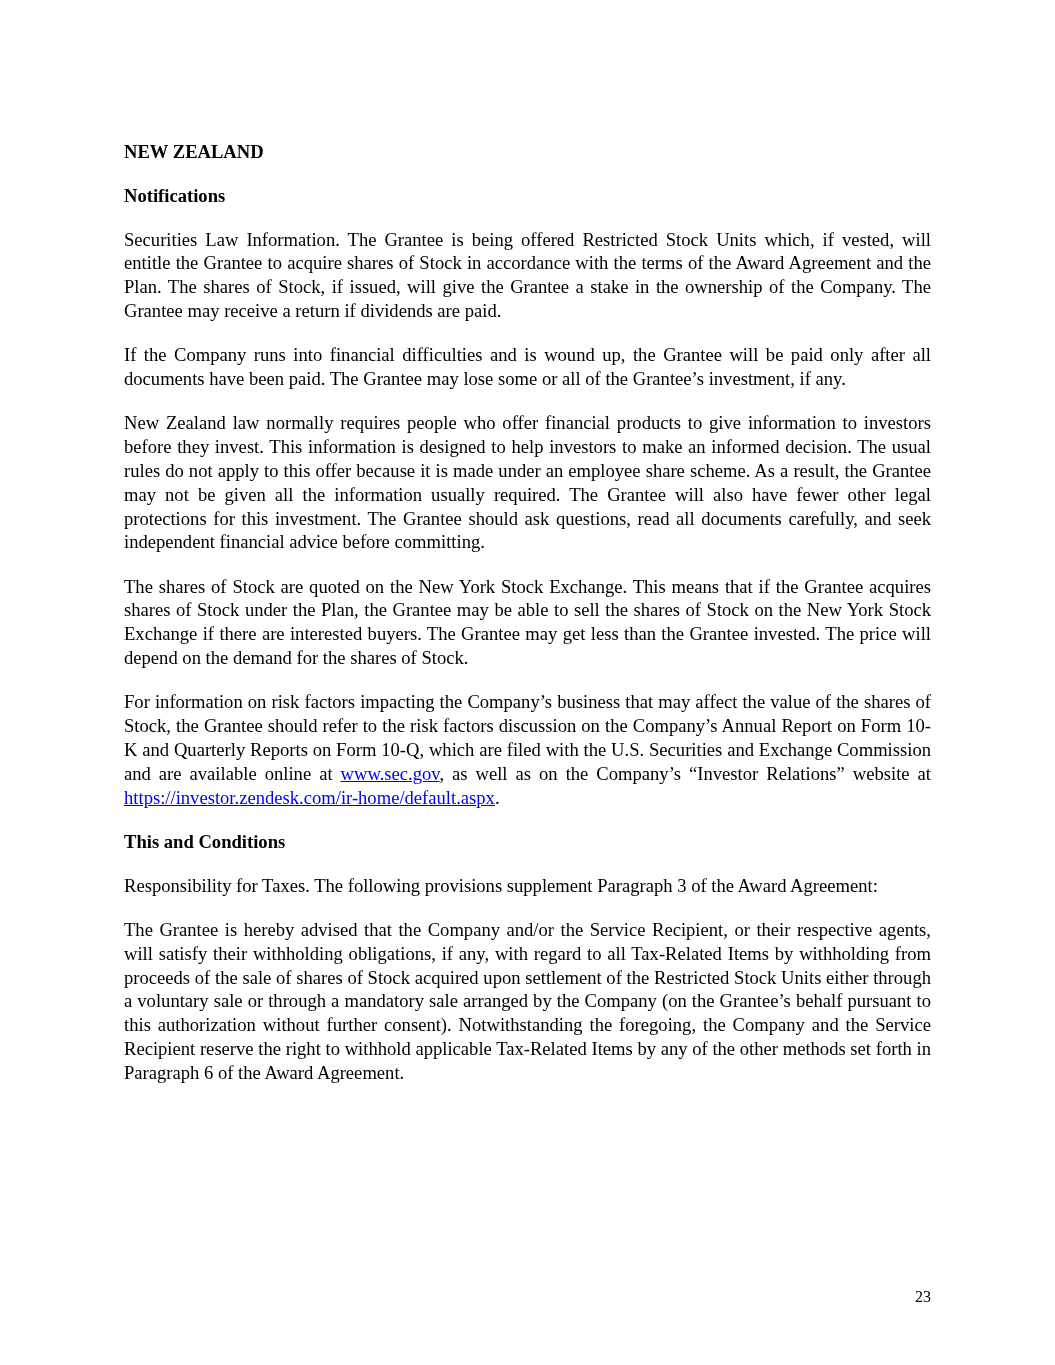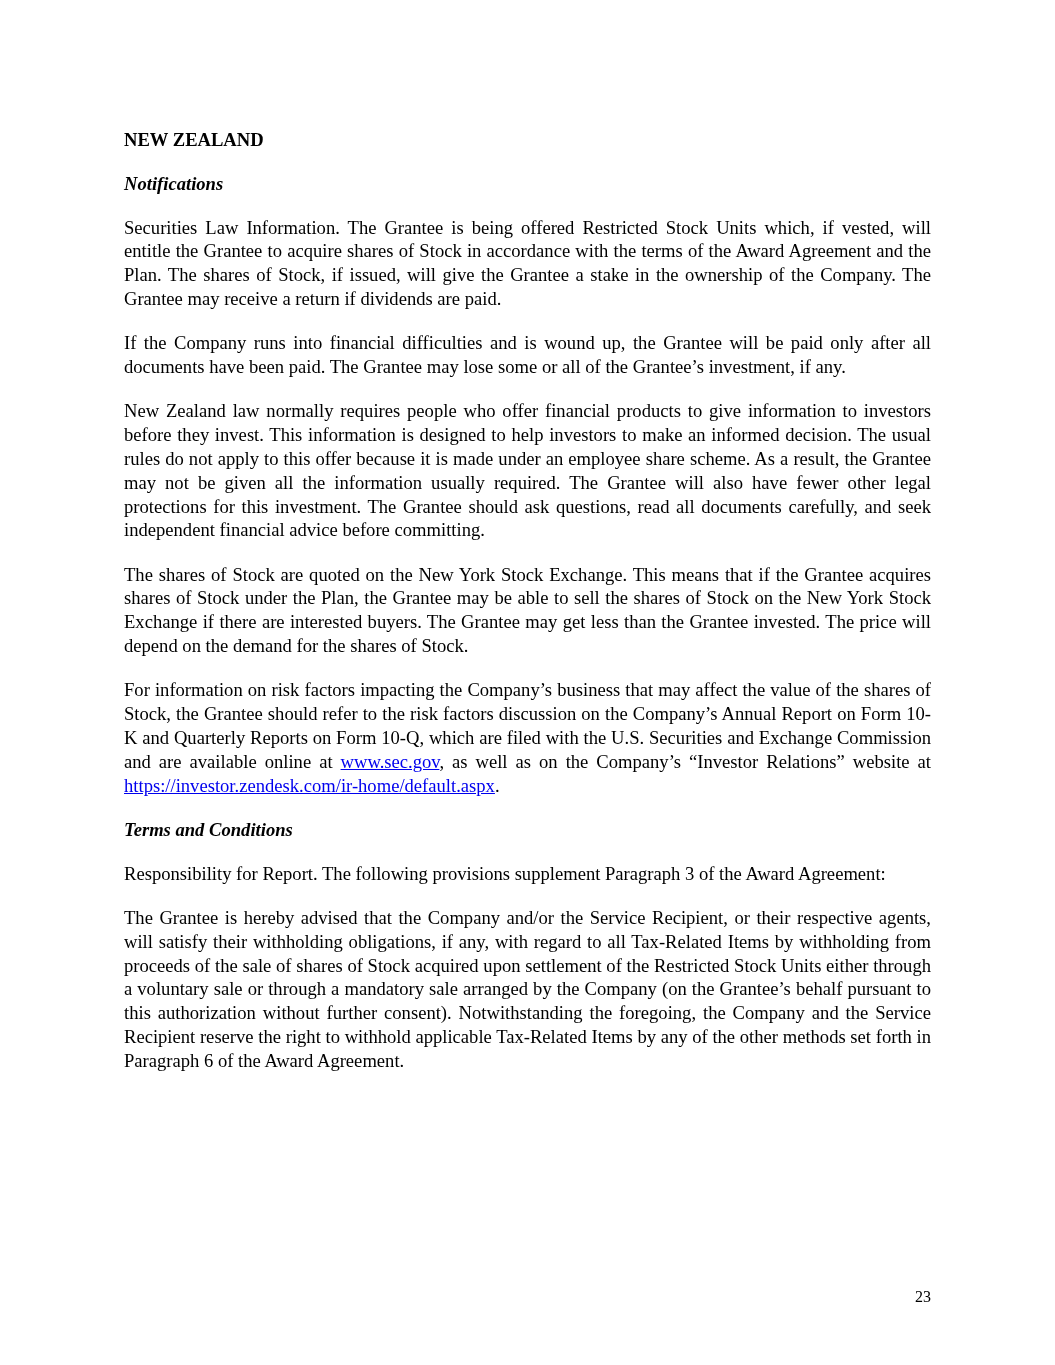--- a/index.html
+++ b/index.html
@@ -1,38 +1,38 @@
 <!DOCTYPE html>
 <html><head>
 <meta charset="utf-8">
 <style>
   html, body { margin: 0; padding: 0; background: #ffffff; }
   body { width: 1055px; height: 1365px; position: relative; overflow: hidden; }
   .page {
     position: absolute; left: 124px; top: 124px; width: 807px;
     font-family: "Liberation Serif", serif; font-size: 18.6px; line-height: 23.8px; color: #000;
   }
-  .h1 { font-weight: bold; margin: 4px 0 20px 0; }
-  .h2 { font-weight: bold; font-style: italic; margin: 2px 0 20px 0; }
+  .h1 { font-weight: bold; margin: 16px 0 20px 0; }
+  .h2 { font-weight: bold; margin: 2px 0 20px 0; }
   p { margin: 0 0 20.5px 0; text-align: justify; }
   .u { }
   a { color: #0000ee; text-decoration: underline; }
   .pagenum { position: absolute; left: 880px; top: 1288px; width: 51px; text-align: right;
     font-family: "Liberation Serif", serif; font-size: 16px; color: #000; }
 </style>
 </head>
 <body>
 
 <div class="page">
   <div class="h1">NEW ZEALAND</div>
   <div class="h2">Notifications</div>
   <p><span class="u">Securities Law Information</span><span>.  The Grantee is being offered Restricted Stock Units which, if vested, will entitle the Grantee to acquire shares of Stock in accordance with the terms of the Award Agreement and the Plan.  The shares of Stock, if issued, will give the Grantee a stake in the ownership of the Company.  The Grantee may receive a return if dividends are paid.</span></p>
   <p>If the Company runs into financial difficulties and is wound up, the Grantee will be paid only after all documents have been paid.  The Grantee may lose some or all of the Grantee’s investment, if any.</p>
   <p>New Zealand law normally requires people who offer financial products to give information to investors before they invest.  This information is designed to help investors to make an informed decision.  The usual rules do not apply to this offer because it is made under an employee share scheme.  As a result, the Grantee may not be given all the information usually required.  The Grantee will also have fewer other legal protections for this investment.  The Grantee should ask questions, read all documents carefully, and seek independent financial advice before committing.</p>
   <p>The shares of Stock are quoted on the New York Stock Exchange.  This means that if the Grantee acquires shares of Stock under the Plan, the Grantee may be able to sell the shares of Stock on the New York Stock Exchange if there are interested buyers.  The Grantee may get less than the Grantee invested.  The price will depend on the demand for the shares of Stock.</p>
   <p><span>For information on risk factors impacting the Company’s business that may affect the value of the shares of Stock, the Grantee should refer to the risk factors discussion on the Company’s Annual Report on Form 10-K and Quarterly Reports on Form 10-Q, which are filed with the U.S. Securities and Exchange Commission and are available online at </span><a>www.sec.gov</a><span>, as well as on the Company’s “Investor Relations” website at </span><a>https://investor.zendesk.com/ir-home/default.aspx</a><span>.</span></p>
 
-  <div class="h2">Terms and Conditions</div>
-  <p><span class="u">Responsibility for Report</span><span>.  The following provisions supplement Paragraph 3 of the Award Agreement:</span></p>
+  <div class="h2">This and Conditions</div>
+  <p><span class="u">Responsibility for Taxes</span><span>.  The following provisions supplement Paragraph 3 of the Award Agreement:</span></p>
   <p>The Grantee is hereby advised that the Company and/or the Service Recipient, or their respective agents, will satisfy their withholding obligations, if any, with regard to all Tax-Related Items by withholding from proceeds of the sale of shares of Stock acquired upon settlement of the Restricted Stock Units either through a voluntary sale or through a mandatory sale arranged by the Company (on the Grantee’s behalf pursuant to this authorization without further consent).  Notwithstanding the foregoing, the Company and the Service Recipient reserve the right to withhold applicable Tax-Related Items by any of the other methods set forth in Paragraph 6 of the Award Agreement.</p>
 </div>
 
 <div class="pagenum">23</div>
 
 </body></html>

